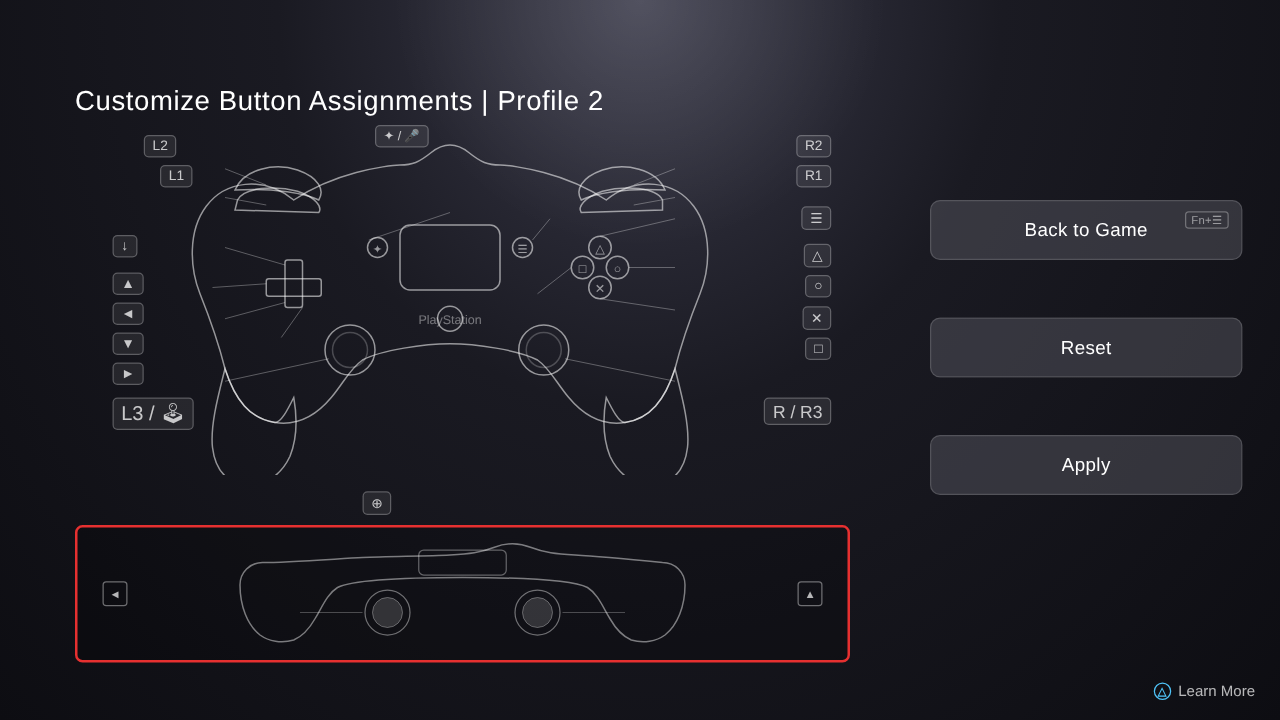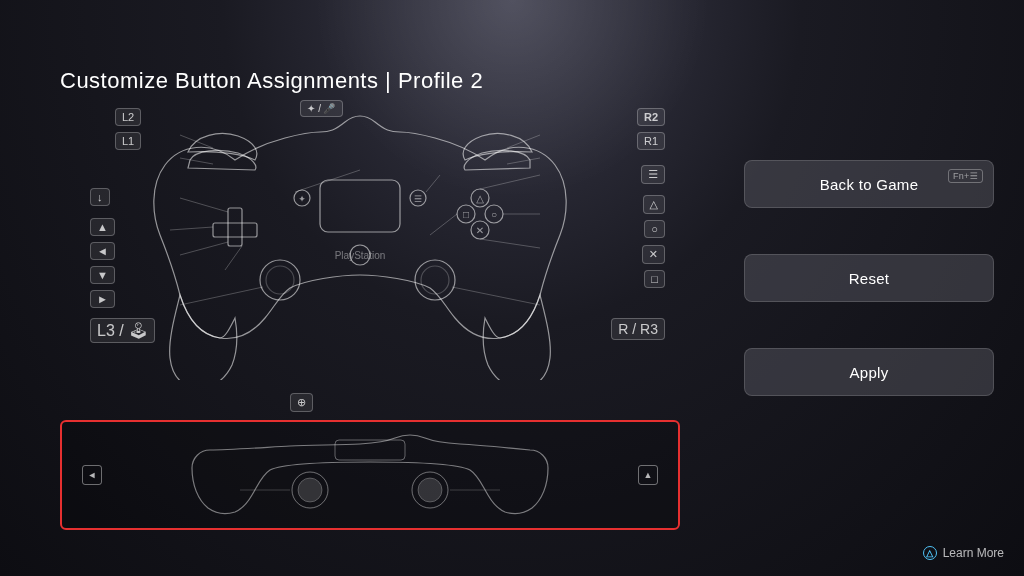--- a/index.html
+++ b/index.html
@@ -249,31 +249,31 @@
     <line class="connector" x1="423" y1="134" x2="460" y2="134"></line>
     <line class="connector" x1="400" y1="159" x2="460" y2="168"></line>
     <line class="connector" x1="377" y1="134" x2="350" y2="155"></line>
 
     <line class="connector" x1="183" y1="207" x2="100" y2="225"></line>
     <line class="connector" x1="372" y1="207" x2="460" y2="225"></line>
 
   </svg>
 
   <div class="btn-label" style="top:38px; left:55px;">L2</div>
-  <div class="btn-label" style="top:62px; left:55px;">L1</div>
+  <div class="btn-label" style="top:62px; left:68px;">L1</div>
   <div class="btn-label" style="top:118px; left:30px;">↓</div>
   <div class="btn-label" style="top:148px; left:30px;">▲</div>
   <div class="btn-label" style="top:172px; left:30px;">◄</div>
   <div class="btn-label" style="top:196px; left:30px;">▼</div>
   <div class="btn-label" style="top:220px; left:30px;">►</div>
   <div class="btn-label" style="top:248px; left:30px; font-size:16px;">L3 / 🕹</div>
 
   <div class="btn-label" style="top:30px; left:240px; font-size:10px;">✦ / 🎤</div>
 
-  <div class="btn-label" style="top:38px; right:15px;font-weight:bold;">R2</div>
+  <div class="btn-label" style="top:38px; right:15px;">R2</div>
   <div class="btn-label" style="top:62px; right:15px;">R1</div>
   <div class="btn-label" style="top:95px; right:15px;">☰</div>
   <div class="btn-label" style="top:125px; right:15px;">△</div>
   <div class="btn-label" style="top:150px; right:15px;">○</div>
   <div class="btn-label" style="top:175px; right:15px;">✕</div>
   <div class="btn-label" style="top:200px; right:15px;">□</div>
   <div class="btn-label" style="top:248px; right:15px; font-size:14px;">R / R3</div>
 
   <div class="btn-label" style="bottom:118px; left:230px;">⊕</div>
 

